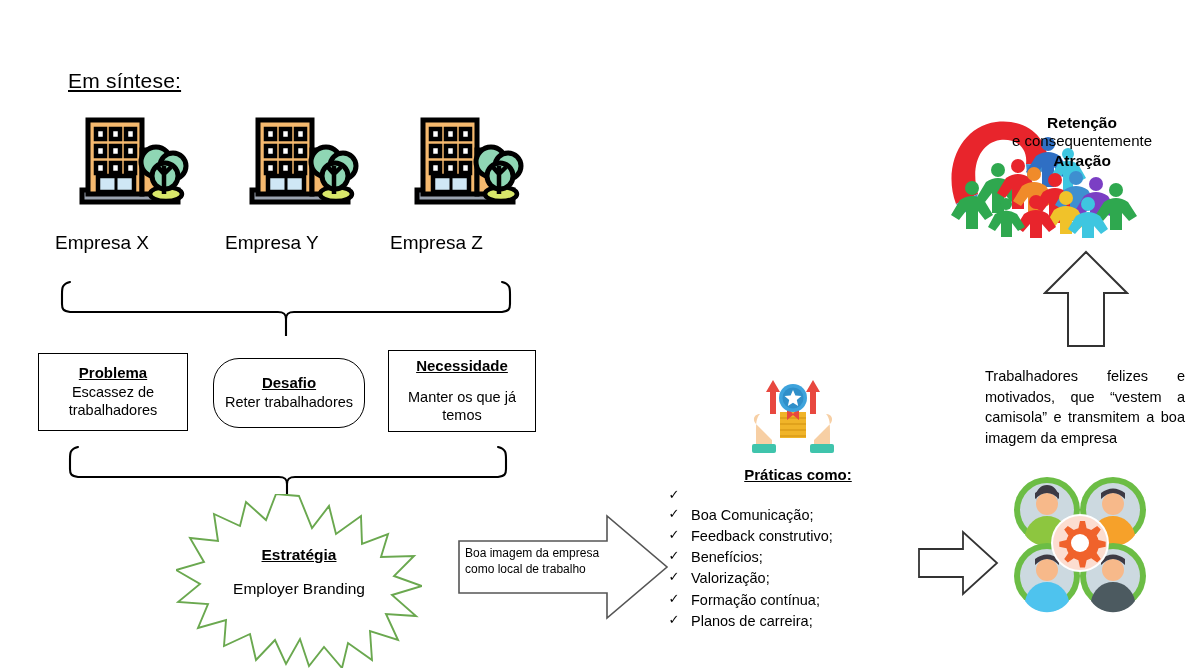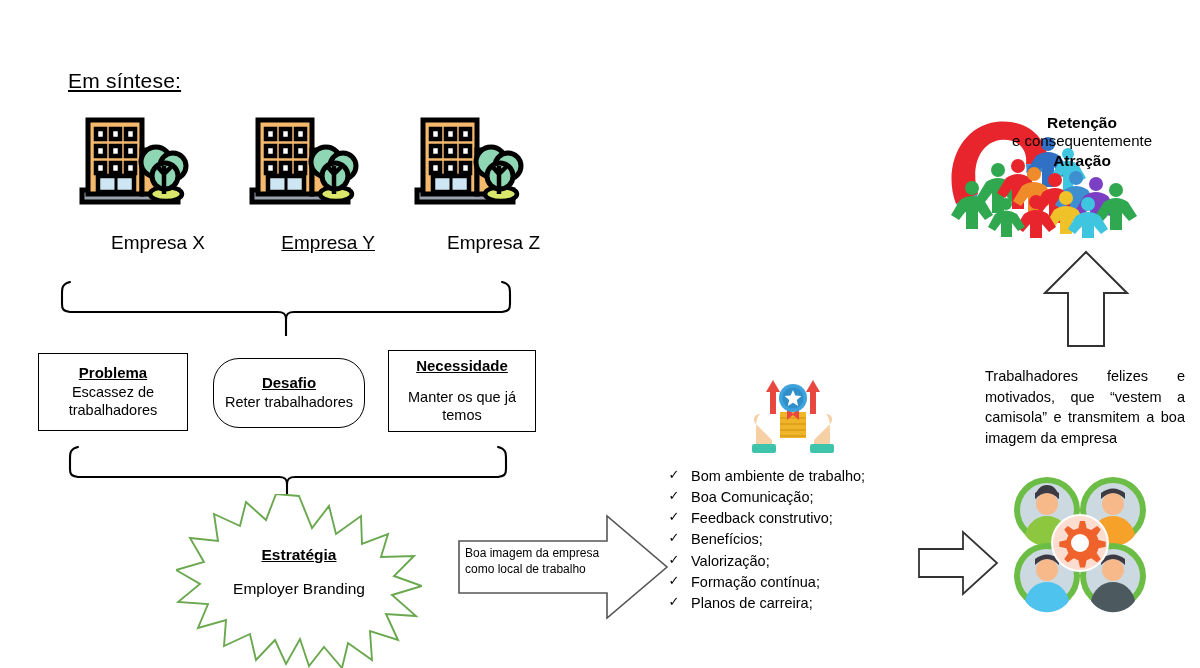--- a/index.html
+++ b/index.html
@@ -5,21 +5,21 @@
   html,body{margin:0;padding:0;background:#ffffff;}
   body{width:1200px;height:668px;position:relative;overflow:hidden;
        font-family:"Liberation Sans","DejaVu Sans",sans-serif;color:#000;}
   .abs{position:absolute;}
 
   
   #heading{left:68px;top:69px;font-size:21px;font-weight:normal;text-decoration:underline;letter-spacing:.2px;}
 
   
   .company{width:150px;}
-  .company .cap{font-size:19px;text-align:right;margin-top:4px;}
+  .company .cap{font-size:19px;text-align:left;margin-top:4px;}
   .bldg{width:120px;height:118px;display:block;margin:0 auto;}
 
   
   .pbox{border:1.4px solid #000;background:#fff;box-sizing:border-box;
         display:flex;flex-direction:column;align-items:center;justify-content:center;}
   .pbox .h{font-size:15px;font-weight:bold;text-decoration:underline;line-height:1.25;}
   .pbox .b{font-size:14.5px;line-height:1.24;text-align:center;margin-top:2px;}
 
   
   #starwrap{left:176px;top:494px;width:246px;height:174px;}
@@ -80,21 +80,21 @@
     <rect x="72" y="40" width="18" height="44" fill="#f5b96e" stroke="#000" stroke-width="5"></rect>
     <ellipse cx="96" cy="84" rx="16" ry="7" fill="#d9e86a" stroke="#000" stroke-width="4.5"></ellipse>
     <circle cx="86" cy="52" r="15" fill="#8fd6b4" stroke="#000" stroke-width="5"></circle>
     <circle cx="103" cy="56" r="13" fill="#8fd6b4" stroke="#000" stroke-width="5"></circle>
     <circle cx="95" cy="66" r="13" fill="#8fd6b4" stroke="#000" stroke-width="5"></circle>
     <path d="M94 84 L94 56 M94 64 L87 56 M94 64 L101 57" stroke="#000" stroke-width="4.5" fill="none"></path>
   </svg>
   <div class="cap">Empresa X</div>
 </div>
 
-<div class="abs company" style="left:225px;top:110px;text-decoration:underline;">
+<div class="abs company" style="left:225px;top:110px;">
   <svg class="bldg" viewBox="0 0 120 118">
     <rect x="12" y="80" width="96" height="12" fill="#9aa3b0" stroke="#000" stroke-width="5"></rect>
     <rect x="18" y="10" width="54" height="74" fill="#f5b96e" stroke="#000" stroke-width="5"></rect>
     <g fill="#fff" stroke="#000" stroke-width="4.5">
       <rect x="26" y="19" width="9" height="10"></rect>
         <rect x="41" y="19" width="9" height="10"></rect>
         <rect x="56" y="19" width="9" height="10"></rect>
       <rect x="26" y="36" width="9" height="10"></rect>
         <rect x="41" y="36" width="9" height="10"></rect>
         <rect x="56" y="36" width="9" height="10"></rect>
@@ -184,24 +184,24 @@
   <svg width="212" height="108" viewBox="0 0 212 108">
     <polygon points="2,28 150,28 150,3 210,54 150,105 150,80 2,80" fill="#ffffff" stroke="#555" stroke-width="1.6" stroke-linejoin="miter"></polygon>
   </svg>
   <div id="bigarrowtext">
     <span>Boa imagem da empresa</span><br>
     <span>como local de trabalho</span>
   </div>
 </div>
 
 <div class="abs" id="practices">
+  <div class="h">Práticas como:</div>
   <ul>
     <li>
         <span class="ck">✓</span>
-        <span>Bom ambiente de trabalho;</span>
       </li>
     <li>
         <span class="ck">✓</span>
         <span>Boa Comunicação;</span>
       </li>
     <li>
         <span class="ck">✓</span>
         <span>Feedback construtivo;</span>
       </li>
     <li>

